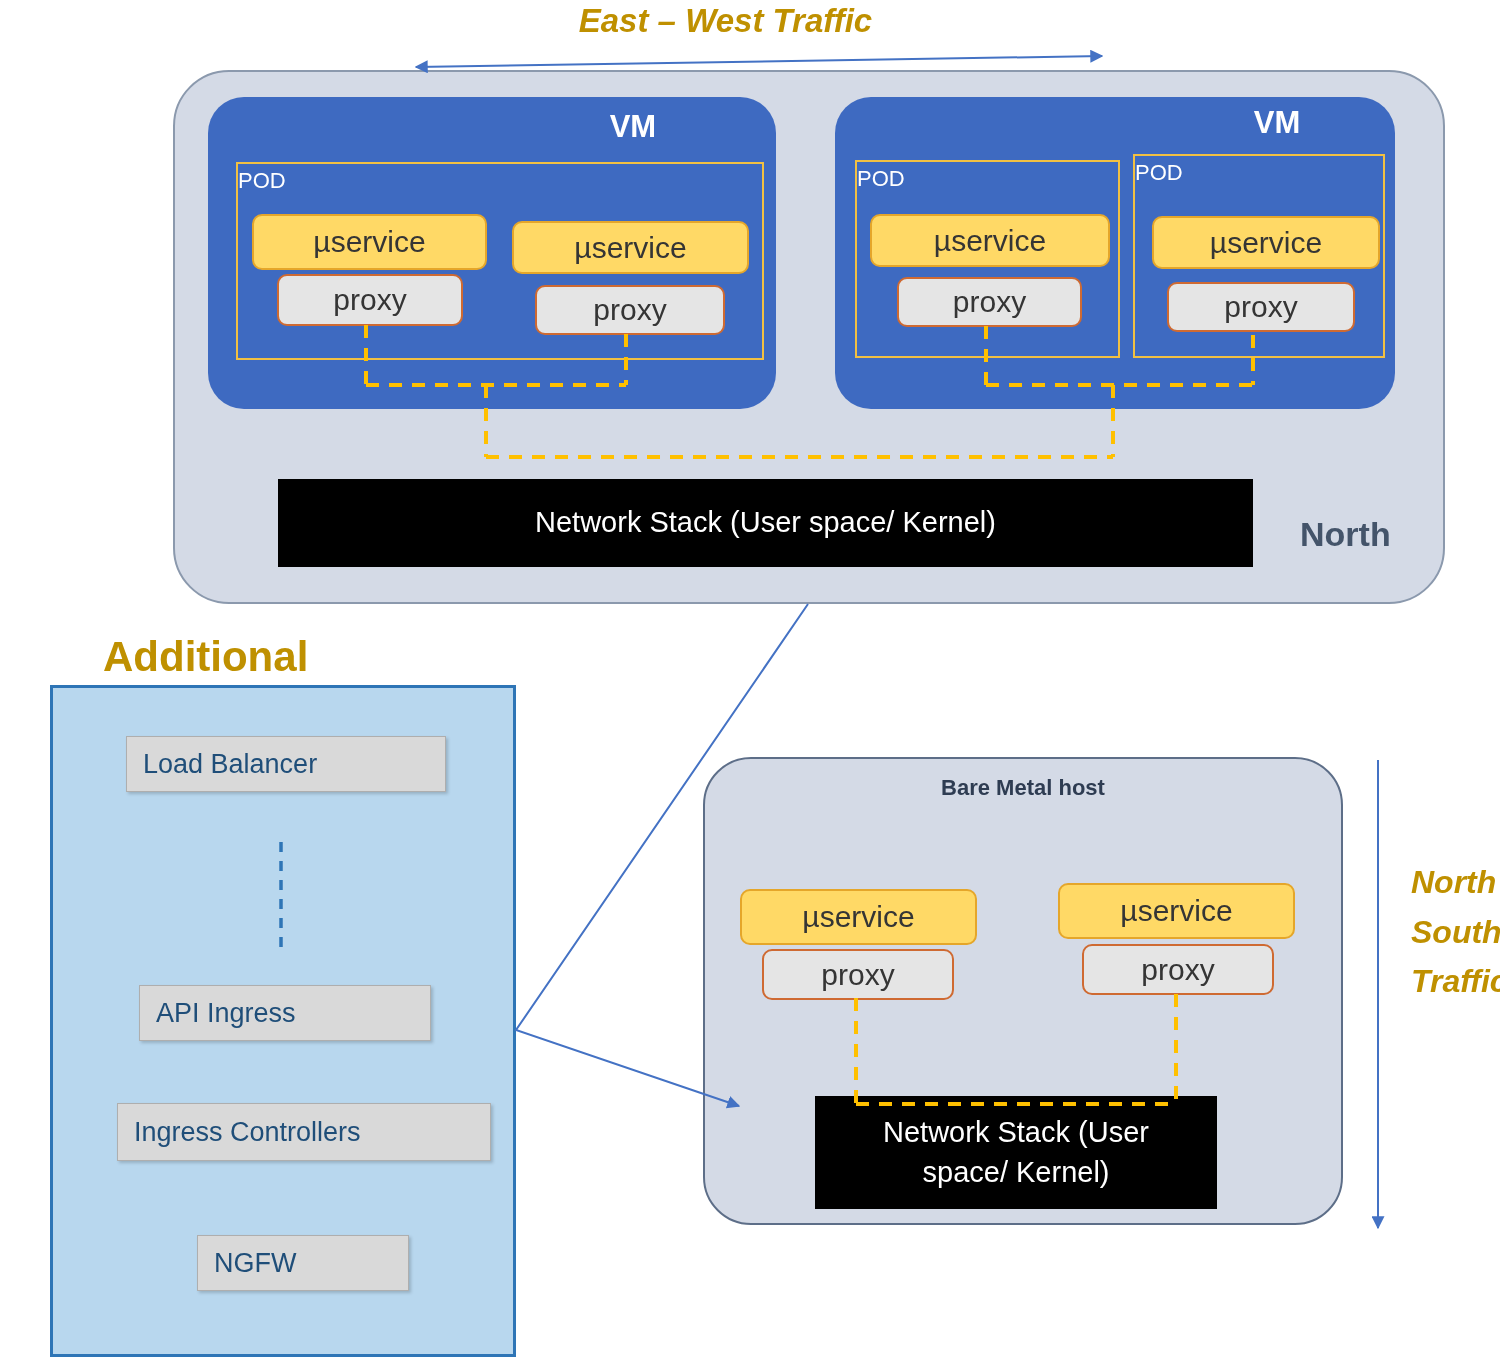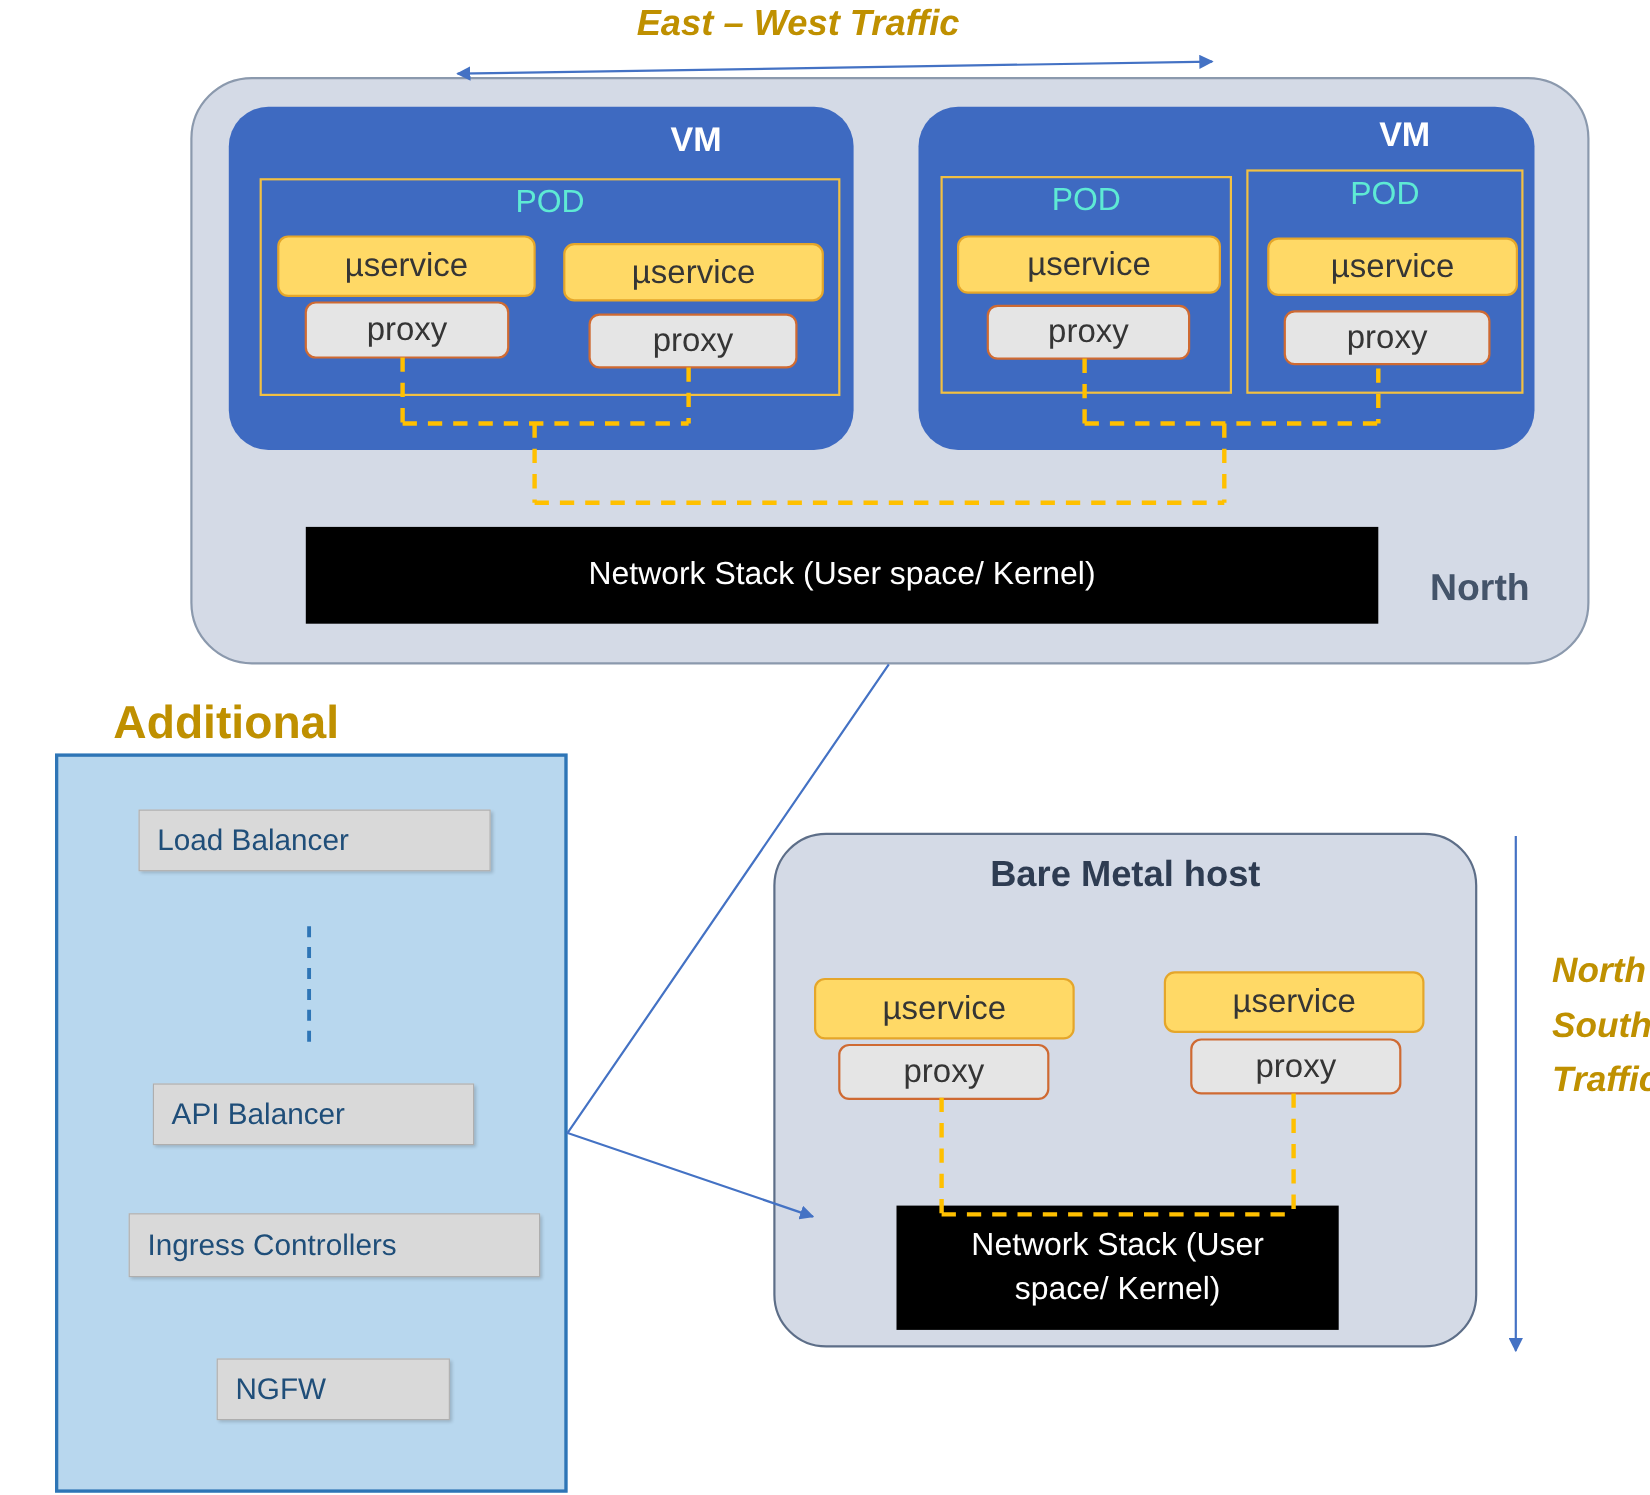--- a/index.html
+++ b/index.html
@@ -11,40 +11,40 @@
 
   .host { position: absolute; left: 125px; top: 70px; width: 1272px; height: 534px;
           background: #d4dae6; border: 2px solid #8b99ad; border-radius: 56px; }
   .baremetal { position: absolute; left: 655px; top: 757px; width: 640px; height: 468px;
           background: #d4dae6; border: 2px solid #5d6e88; border-radius: 48px; }
 
   .vm { position: absolute; background: #3e6ac1; border-radius: 36px; }
   .vm-label { position: absolute; color: #fff; font-weight: bold; font-size: 31px; }
 
   .pod { position: absolute; border: 2px solid #f2c042; }
-  .pod-label { position: absolute; top: 4px; left: 0; right: 0; text-align: center;
-               color: #5eead4; font-size: 29px; }
+  .pod-label { position: absolute; top: 4px; left: 0; right: 0; 
+               color: #ffffff; font-size: 22px; }
 
   .usvc { position: absolute; display: flex; align-items: center; justify-content: center;
           background: #ffd966; border: 2px solid #e5a62a; border-radius: 10px;
           font-size: 30px; color: #353535; }
   .proxy { position: absolute; display: flex; align-items: center; justify-content: center;
           background: #e5e5e5; border: 2px solid #cf6a32; border-radius: 10px;
           font-size: 30px; color: #353535; }
 
   .netstack { position: absolute; display: flex; align-items: center; justify-content: center;
           background: #000000; color: #fff; font-weight: normal; font-size: 29px;
           text-align: center; line-height: 1.35; }
   .netstack.wrap { padding: 10px 44px; }
 
   .host-label { position: absolute; left: 1125px; top: 443px; width: 150px;
           color: #44546a; font-weight: bold; font-size: 34px; }
 
   .bm-title { position: absolute; top: 16px; left: 0; right: 0; text-align: center;
-          font-weight: bold; font-size: 33px; color: #2e3c52; }
+          font-weight: bold; font-size: 22px; color: #2e3c52; }
 
   .hops-panel { position: absolute; left: 2px; top: 685px; width: 466px; height: 672px;
           background: #b8d7ee; border: 3px solid #2e75b6; }
   .hop-item { position: absolute; display: flex; align-items: center;
           background: #d9d9d9; border: 1px solid #aeaeae;
           box-shadow: 2px 2px 3px rgba(0,0,0,0.18);
           color: #1f4e79; font-size: 27px; padding-left: 16px; }
 
   .ns-label { position: absolute; left: 1363px; top: 858px; width: 150px;
           color: #bf9000; font-weight: bold; font-style: italic; font-size: 32px;
@@ -89,21 +89,21 @@
 
     <div class="netstack" style="left:103px; top:407px; width:975px; height:88px;">Network Stack (User space/ Kernel)</div>
 
     <div class="host-label">North</div>
   </div>
 
   <div class="gold-label" style="left:55px; top:633px; width:310px;">Additional Hops</div>
 
   <div class="hops-panel">
     <div class="hop-item" style="left:73px; top:48px; width:320px; height:56px;">Load Balancer</div>
-    <div class="hop-item" style="left:86px; top:297px; width:292px; height:56px;">API Balancer</div>
+    <div class="hop-item" style="left:86px; top:297px; width:292px; height:56px;">API Ingress</div>
     <div class="hop-item" style="left:144px; top:547px; width:212px; height:56px;">NGFW</div>
     <div class="hop-item" style="left:64px; top:415px; width:374px; height:58px;">Ingress Controllers</div>
   </div>
 
   <div class="baremetal">
     <div class="bm-title">Bare Metal host</div>
     <div class="usvc" style="left:35px; top:130px; width:237px; height:56px;">µservice</div>
     <div class="proxy" style="left:57px; top:190px; width:192px; height:51px;">proxy</div>
     <div class="usvc" style="left:353px; top:124px; width:237px; height:56px;">µservice</div>
     <div class="proxy" style="left:377px; top:185px; width:192px; height:51px;">proxy</div>

